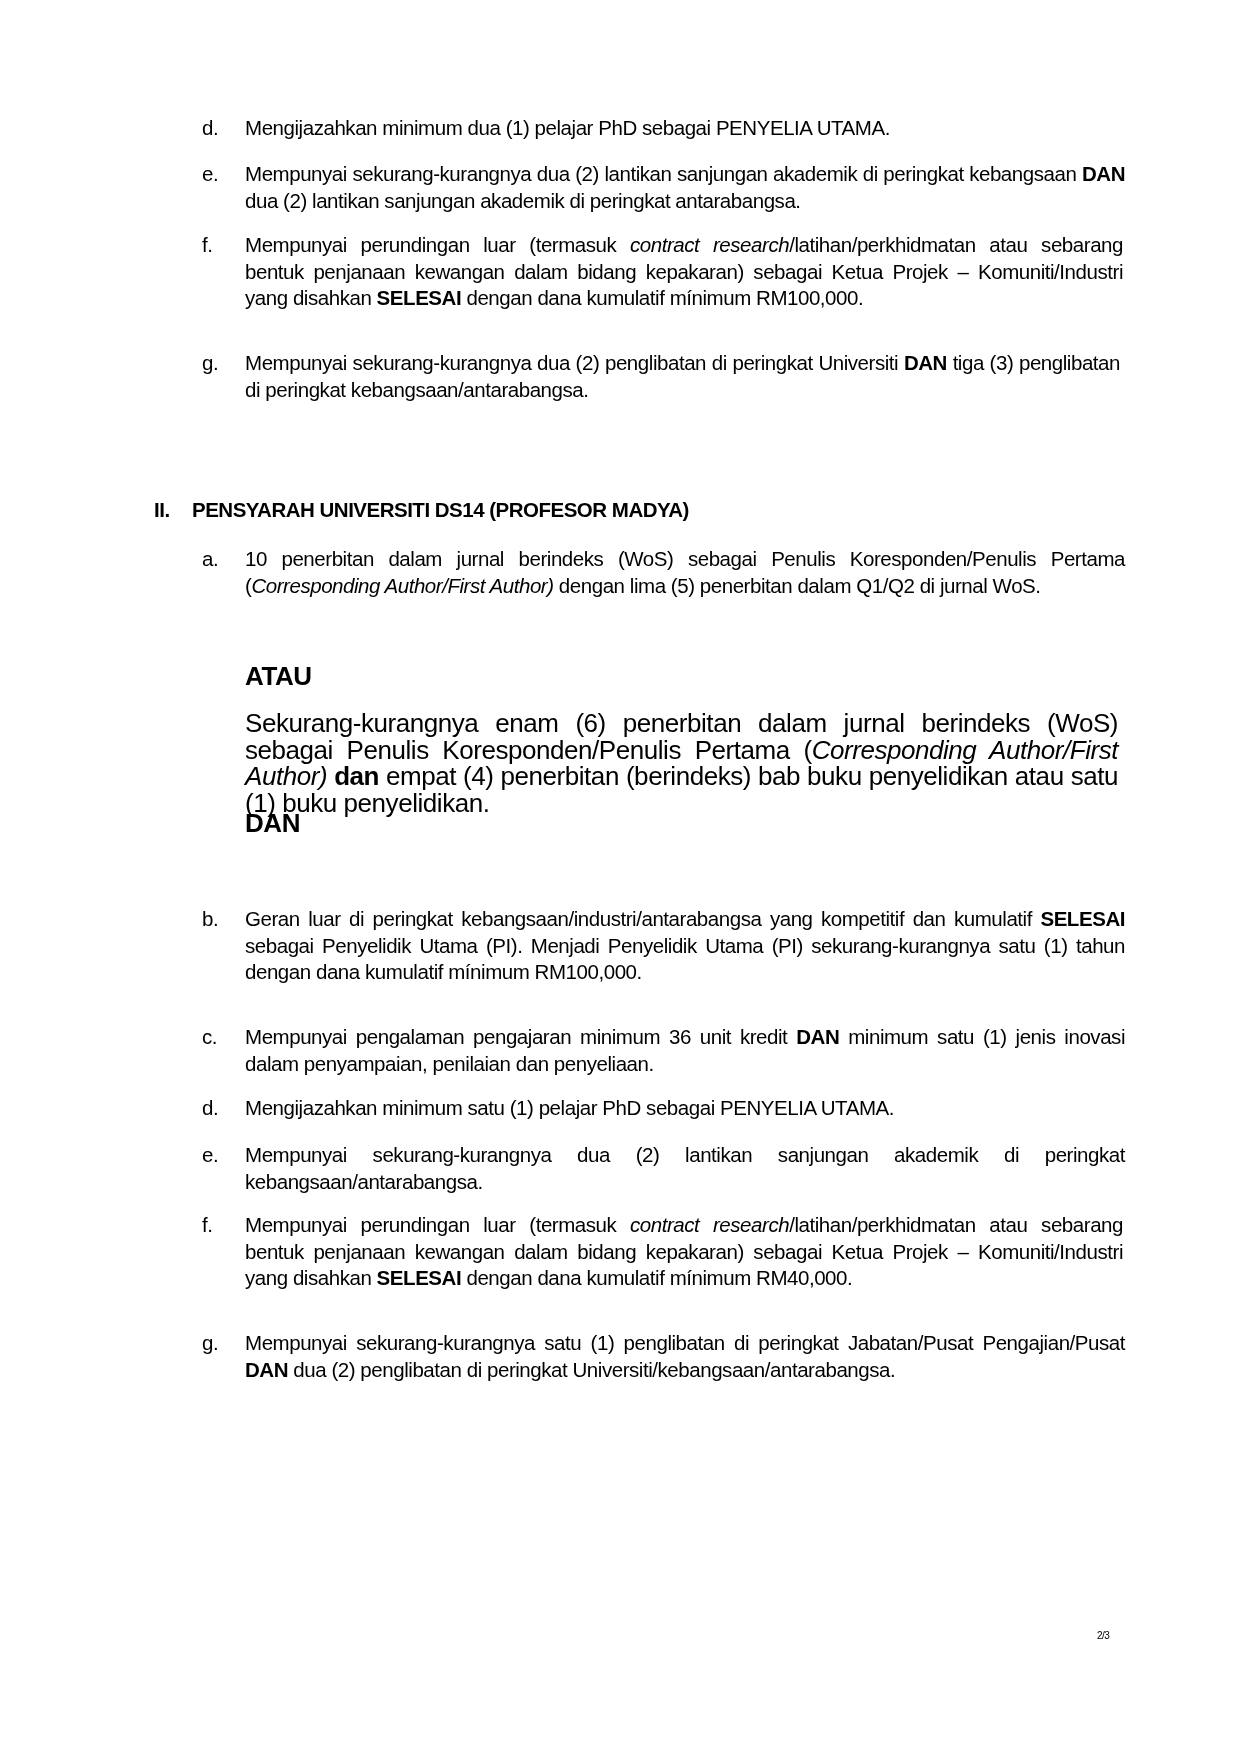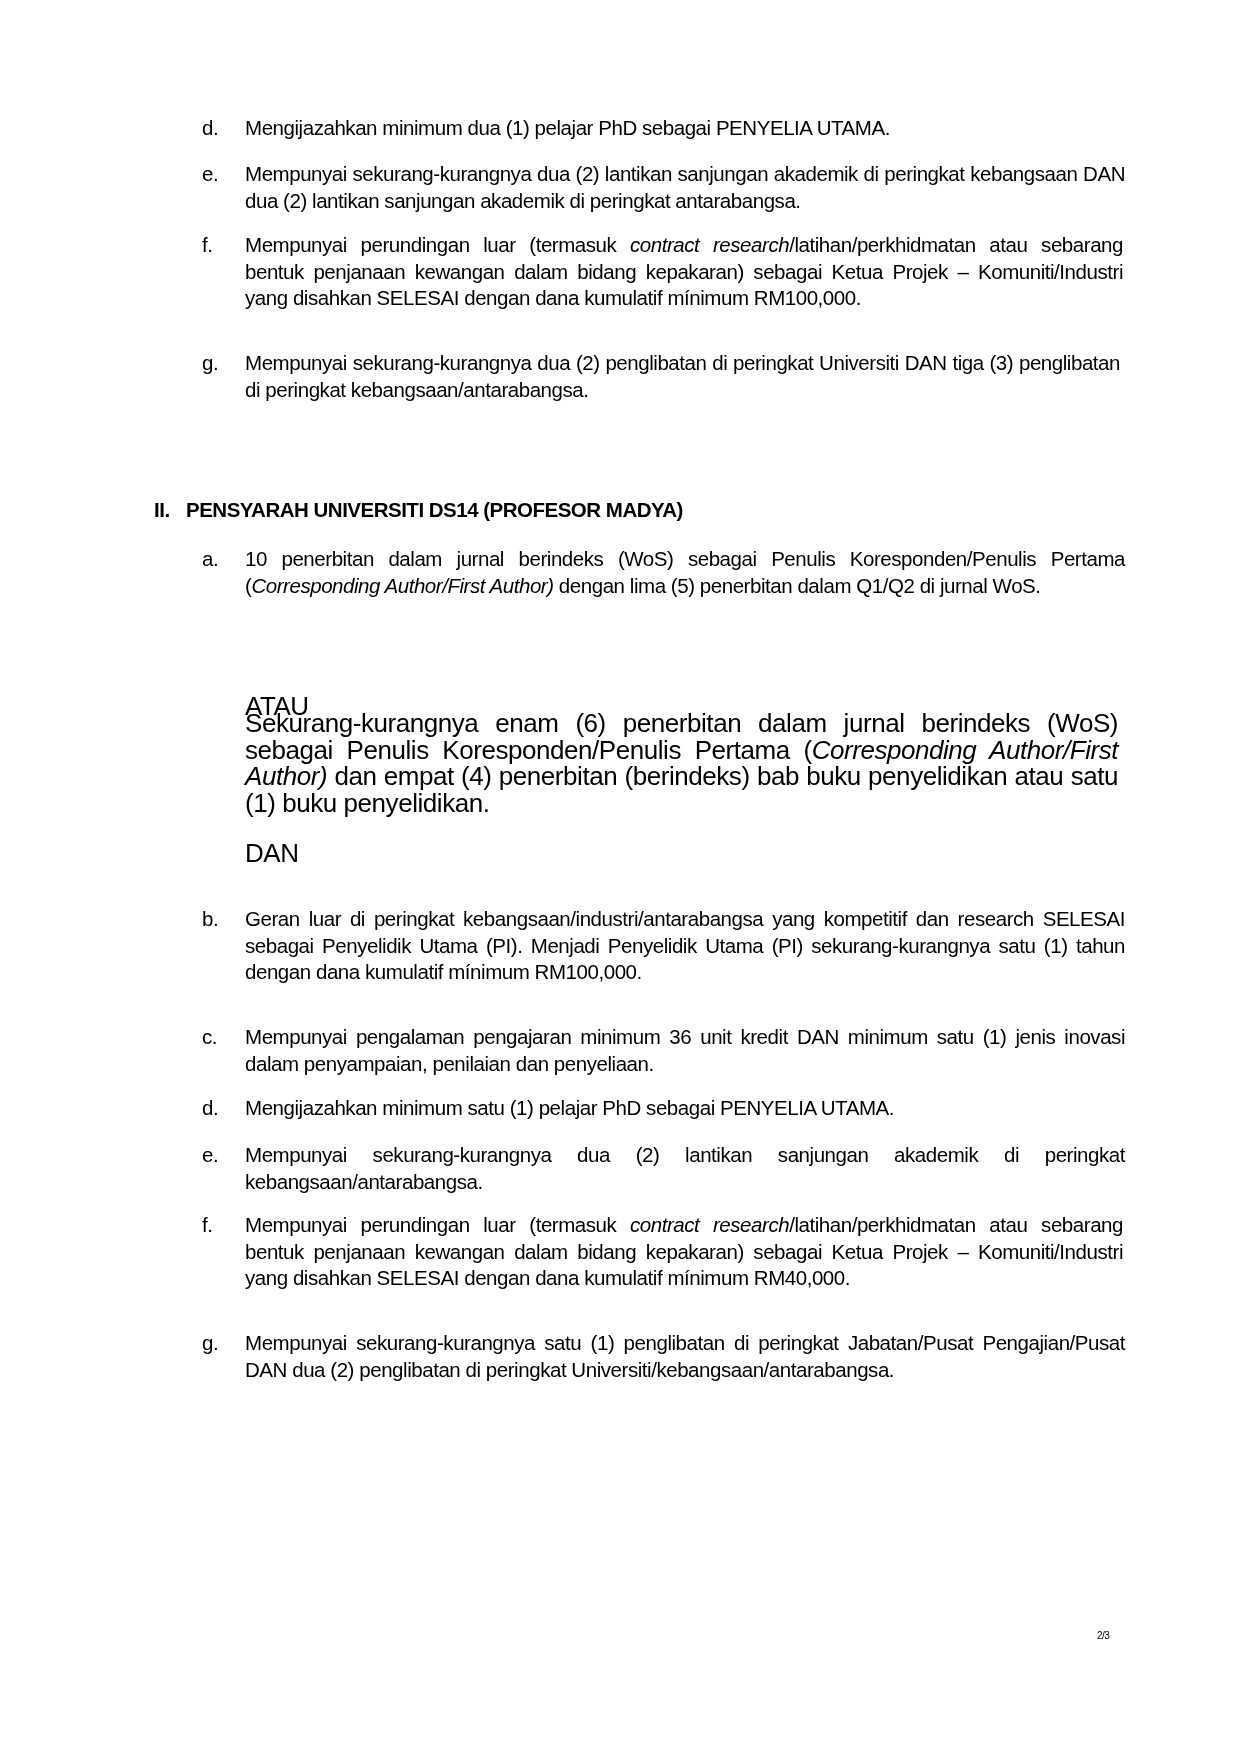--- a/index.html
+++ b/index.html
@@ -3,26 +3,26 @@
 <meta charset="utf-8">
 <style>
   html, body { margin: 0; padding: 0; background: #ffffff; }
   body { width: 1241px; height: 1755px; position: relative; overflow: hidden;
          font-family: "Liberation Sans", sans-serif; color: #000; }
   .page { position: absolute; left: 0; top: 0; width: 1241px; height: 1755px; }
   .item { position: absolute; left: 202px; width: 925px; font-size: 20.5px; line-height: 26.5px; letter-spacing: -0.45px; }
   .item .lbl { position: absolute; left: 0; top: 0; }
   .item .txt { position: absolute; left: 43px; width: 880px; text-align: justify; }
   .txt span { }
-  .b { font-weight: normal; margin-top: 30px; }
+  .b { font-weight: bold; }
   .i { font-style: italic; }
   .para { position: absolute; left: 245px; width: 880px; font-size: 26px; line-height: 26.5px; letter-spacing: -0.45px; text-align: justify; }
   .heading { position: absolute; left: 146px; font-size: 20.5px; line-height: 26.5px; font-weight: bold; letter-spacing: -0.5px; }
   .heading .num { position: absolute; left: 0; margin-left: 8px; }
-  .heading .ttl { position: absolute; left: 40px; white-space: nowrap; text-align: right; }
+  .heading .ttl { position: absolute; left: 46px; white-space: nowrap; text-align: right; }
   .pagenum { position: absolute; left: 1097px; top: 1630px; font-size: 10px; letter-spacing: -0.6px; }
 </style>
 </head>
 <body>
 
 <div class="page">
 
   <div class="item" style="top:115px">
     <span class="lbl">d.</span>
     <div class="txt"><span>Mengijazahkan minimum dua (1) pelajar PhD sebagai PENYELIA UTAMA.</span></div>
@@ -55,21 +55,21 @@
 
   <div class="para b" style="top:663px">ATAU</div>
 
   <div class="para" style="top:710px; width:873px"><span>Sekurang-kurangnya enam (6) penerbitan dalam jurnal berindeks (WoS) sebagai Penulis Koresponden/Penulis Pertama (</span><span class="i">Corresponding Author/First Author)</span><span> </span><span class="b">dan</span><span> empat (4) penerbitan (berindeks) bab buku penyelidikan atau satu (1) buku penyelidikan.</span></div>
 
   <div class="para b" style="top:810px">DAN</div>
 
 
   <div class="item" style="top:906px">
     <span class="lbl">b.</span>
-    <div class="txt"><span>Geran luar di peringkat kebangsaan/industri/antarabangsa yang kompetitif dan research </span><span class="b">SELESAI</span><span> sebagai Penyelidik Utama (PI). Menjadi Penyelidik Utama (PI) sekurang-kurangnya satu (1) tahun dengan dana kumulatif mínimum RM100,000.</span></div>
+    <div class="txt"><span>Geran luar di peringkat kebangsaan/industri/antarabangsa yang kompetitif dan kumulatif </span><span class="b">SELESAI</span><span> sebagai Penyelidik Utama (PI). Menjadi Penyelidik Utama (PI) sekurang-kurangnya satu (1) tahun dengan dana kumulatif mínimum RM100,000.</span></div>
   </div>
 
   <div class="item" style="top:1024px">
     <span class="lbl">c.</span>
     <div class="txt"><span>Mempunyai pengalaman pengajaran minimum 36 unit kredit </span><span class="b">DAN</span><span> minimum satu (1) jenis inovasi dalam penyampaian, penilaian dan penyeliaan.</span></div>
   </div>
 
   <div class="item" style="top:1095px">
     <span class="lbl">d.</span>
     <div class="txt"><span>Mengijazahkan minimum satu (1) pelajar PhD sebagai PENYELIA UTAMA.</span></div>

